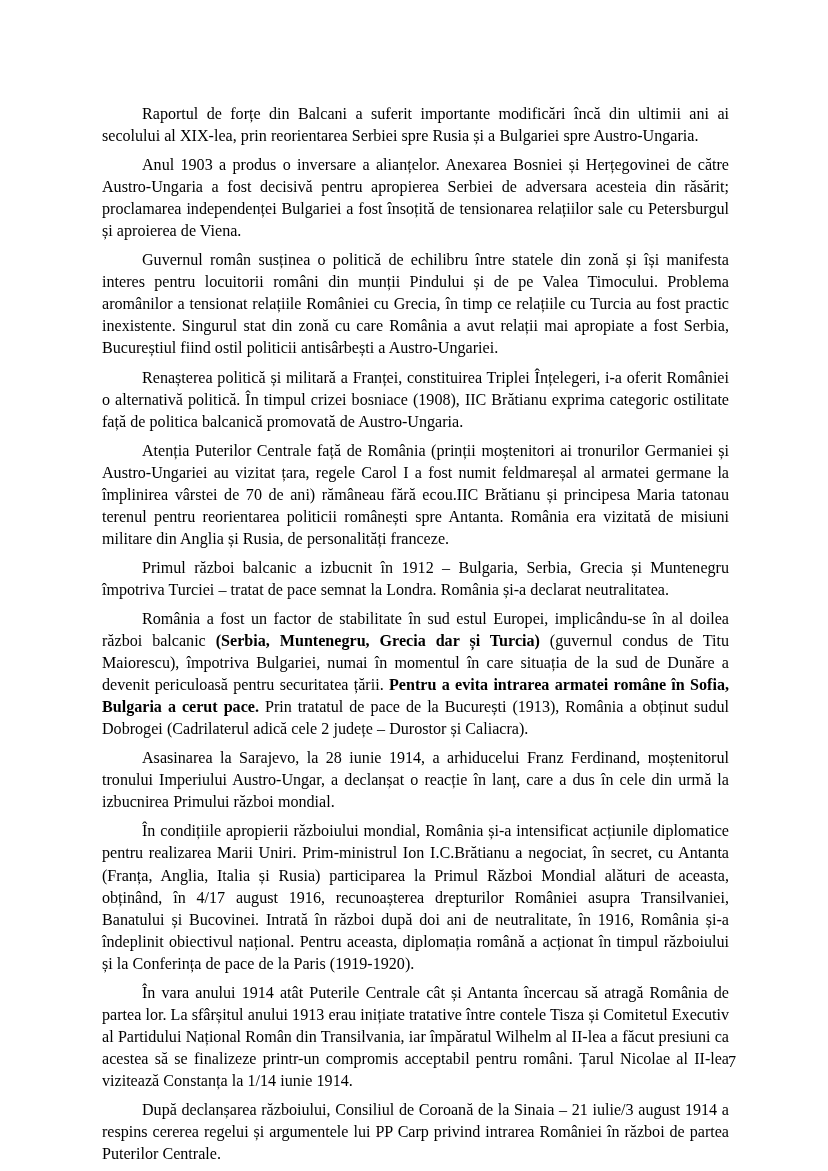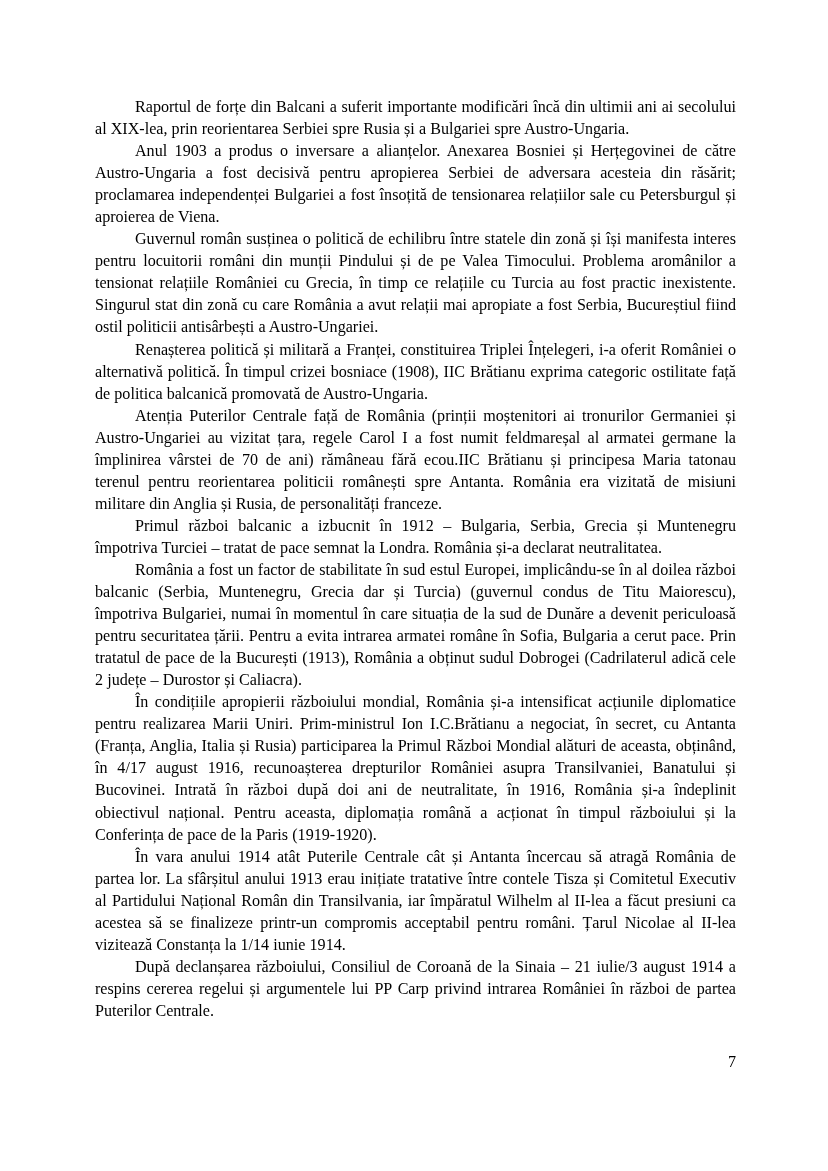--- a/index.html
+++ b/index.html
@@ -22,32 +22,32 @@
     background: #ffffff;
     box-sizing: border-box;
   }
   .text-column {
     position: absolute;
     left: 95px;
     top: 96px;
     width: 641px;
   }
   .para {
-    margin: 0;
+    margin: 7px;
     text-align: justify;
     text-justify: inter-word;
     font-size: 16.1px;
     line-height: 22.05px;
     text-indent: 40px;
     hyphens: none;
     -webkit-hyphens: none;
     word-spacing: 0.1px;
   }
   .para b, .para strong {
-    font-weight: normal;
+    font-weight: bold;
   }
   .page-number {
     position: absolute;
     left: 0;
     top: 1052px;
     width: 736px;
     text-align: right;
     font-size: 16.1px;
     line-height: 20px;
     font-family: "Liberation Serif", "DejaVu Serif", serif;
@@ -60,20 +60,21 @@
 
   <div class="text-column" id="body-column">
 
   <p class="para"><span>Raportul de forțe din Balcani a suferit importante modificări încă din ultimii ani ai secolului al XIX-lea, prin reorientarea Serbiei spre Rusia și a Bulgariei spre Austro-Ungaria.</span></p>
       <p class="para"><span>Anul 1903 a produs o inversare a alianțelor. Anexarea Bosniei și Herțegovinei de către Austro-Ungaria a fost decisivă pentru apropierea Serbiei de adversara acesteia din răsărit; proclamarea independenței Bulgariei a fost însoțită de tensionarea relațiilor sale cu Petersburgul și aproierea de Viena.</span></p>
       <p class="para"><span>Guvernul român susținea o politică de echilibru între statele din zonă și își manifesta interes pentru locuitorii români din munții Pindului și de pe Valea Timocului. Problema aromânilor a tensionat relațiile României cu Grecia, în timp ce relațiile cu Turcia au fost practic inexistente. Singurul stat din zonă cu care România a avut relații mai apropiate a fost Serbia, Bucureștiul fiind ostil politicii antisârbești a Austro-Ungariei.</span></p>
       <p class="para"><span>Renașterea politică și militară a Franței, constituirea Triplei Înțelegeri, i-a oferit României o alternativă politică. În timpul crizei bosniace (1908), IIC Brătianu exprima categoric ostilitate față de politica balcanică promovată de Austro-Ungaria.</span></p>
       <p class="para"><span>Atenția Puterilor Centrale față de România (prinții moștenitori ai tronurilor Germaniei și Austro-Ungariei au vizitat țara, regele Carol I a fost numit feldmareșal al armatei germane la împlinirea vârstei de 70 de ani) rămâneau fără ecou.IIC Brătianu și principesa Maria tatonau terenul pentru reorientarea politicii românești spre Antanta. România era vizitată de misiuni militare din Anglia și Rusia, de personalități franceze.</span></p>
       <p class="para"><span>Primul război balcanic a izbucnit în 1912 – Bulgaria, Serbia, Grecia și Muntenegru împotriva Turciei – tratat de pace semnat la Londra. România și-a declarat neutralitatea.</span></p>
       <p class="para"><span>România a fost un factor de stabilitate în sud estul Europei, implicându-se în al doilea război balcanic </span><strong>(Serbia, Muntenegru, Grecia dar și Turcia)</strong><span> (guvernul condus de Titu Maiorescu), împotriva Bulgariei, numai în momentul în care situația de la sud de Dunăre a devenit periculoasă pentru securitatea țării. </span><strong>Pentru a evita intrarea armatei române în Sofia, Bulgaria a cerut pace.</strong><span> Prin tratatul de pace de la București (1913), România a obținut sudul Dobrogei (Cadrilaterul adică cele 2 județe – Durostor și Caliacra).</span></p>
+      <p class="para"><span>Asasinarea la Sarajevo, la 28 iunie 1914, a arhiducelui Franz Ferdinand, moștenitorul tronului Imperiului Austro-Ungar, a declanșat o reacție în lanț, care a dus în cele din urmă la izbucnirea Primului război mondial.</span></p>
       <p class="para"><span>În condițiile apropierii războiului mondial, România și-a intensificat acțiunile diplomatice pentru realizarea Marii Uniri. Prim-ministrul Ion I.C.Brătianu a negociat, în secret, cu Antanta (Franța, Anglia, Italia și Rusia) participarea la Primul Război Mondial alături de aceasta, obținând, în 4/17 august 1916, recunoașterea drepturilor României asupra Transilvaniei, Banatului și Bucovinei. Intrată în război după doi ani de neutralitate, în 1916, România și-a îndeplinit obiectivul național. Pentru aceasta, diplomația română a acționat în timpul războiului și la Conferința de pace de la Paris (1919-1920).</span></p>
       <p class="para"><span>În vara anului 1914 atât Puterile Centrale cât și Antanta încercau să atragă România de partea lor. La sfârșitul anului 1913 erau inițiate tratative între contele Tisza și Comitetul Executiv al Partidului Național Român din Transilvania, iar împăratul Wilhelm al II-lea a făcut presiuni ca acestea să se finalizeze printr-un compromis acceptabil pentru români. Țarul Nicolae al II-lea vizitează Constanța la 1/14 iunie 1914.</span></p>
       <p class="para"><span>După declanșarea războiului, Consiliul de Coroană de la Sinaia – 21 iulie/3 august 1914 a respins cererea regelui și argumentele lui PP Carp privind intrarea României în război de partea Puterilor Centrale.</span></p>
     </div>
 
   <div class="page-number">7</div>
 
 </div>
 
 </body></html>

